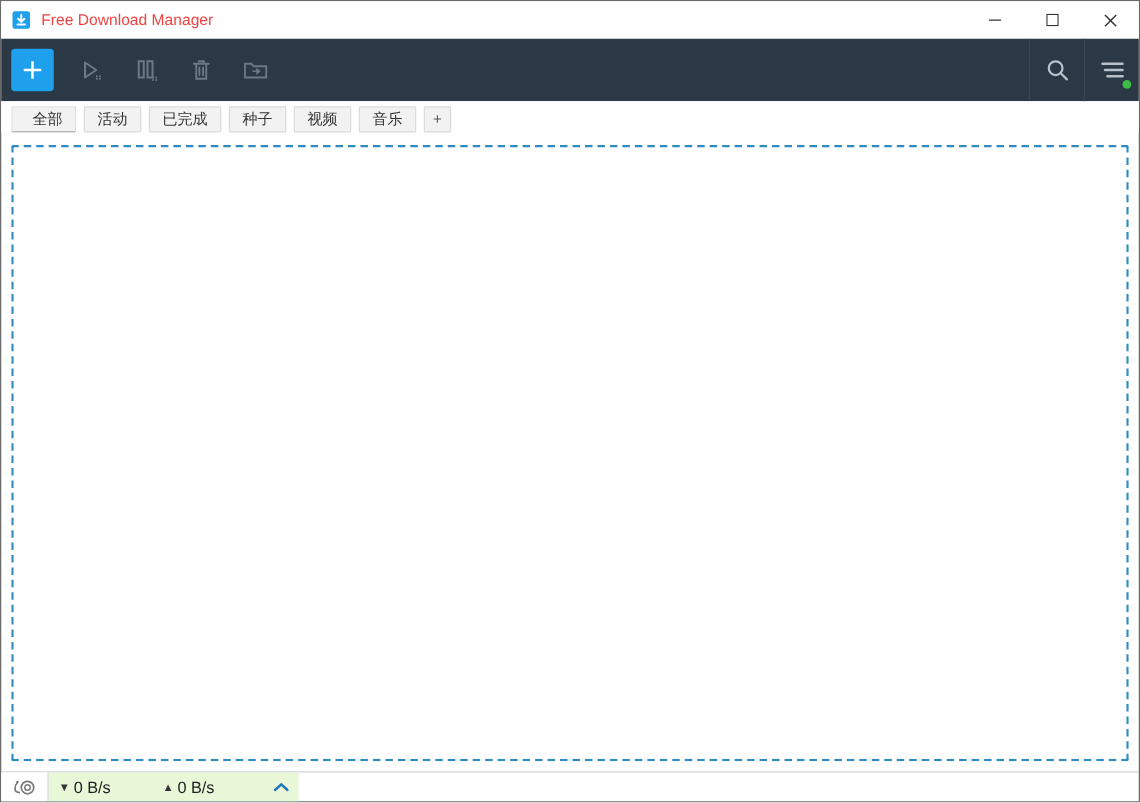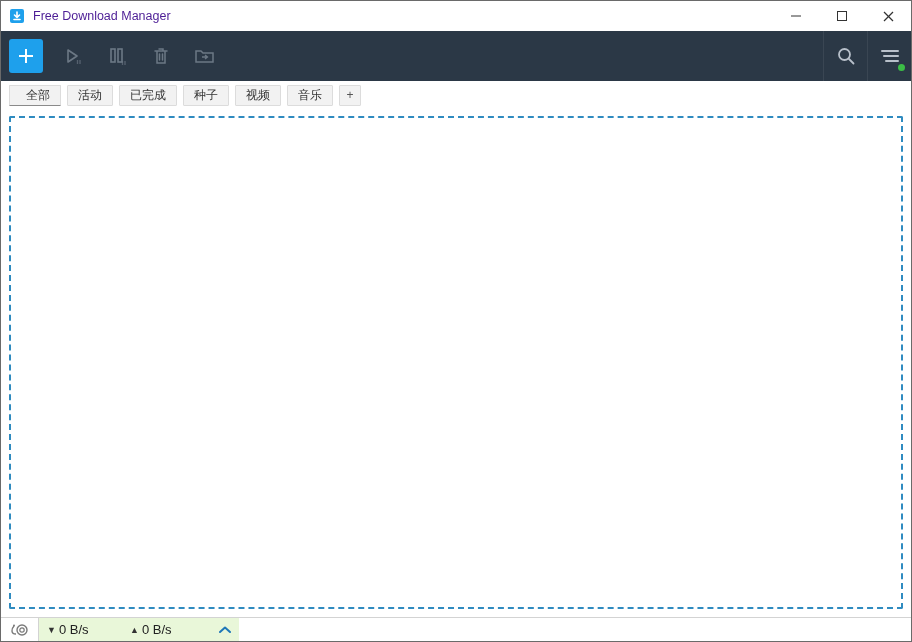--- a/index.html
+++ b/index.html
@@ -1,20 +1,20 @@
 <!DOCTYPE html>
 <html><head>
 <meta charset="utf-8">
 <style>
   * { box-sizing: border-box; margin: 0; padding: 0; }
   html, body { width: 912px; height: 642px; overflow: hidden; font-family: "Segoe UI", Arial, sans-serif; background: #fff; }
   .window { width: 912px; height: 642px; display: flex; flex-direction: column; border: 1px solid #6a6a6a; }
   .titlebar { height: 30px; display: flex; align-items: center; background: #fff; }
   .titlebar .app-icon { width: 16px; height: 16px; margin-left: 8px; display: flex; align-items: center; justify-content: center; }
-  .titlebar .title { margin-left: 8px; font-size: 12.5px; color: #4c1d95; flex: 1; }
+  .titlebar .title { margin-left: 8px; font-size: 12.5px; color: #ef4444; flex: 1; }
   .win-btn { width: 46px; height: 30px; display: flex; align-items: center; justify-content: center; color: #333; }
   .toolbar { height: 50px; background: #2b3846; display: flex; align-items: center; padding-left: 8px; }
   .add-btn { width: 34px; height: 34px; background: #1ea0ec; border-radius: 3px; display: flex; align-items: center; justify-content: center; }
   .tb-icon { width: 44px; height: 50px; display: flex; align-items: center; justify-content: center; color: #6c7885; }
   .tb-icon.sep { margin-left: 8px; }
   .tb-spacer { flex: 1; }
   .tb-right { width: 44px; height: 50px; display: flex; align-items: center; justify-content: center; color: #b8c0ca; border-left: 1px solid #3a4653; }
   .tabs { display: flex; align-items: center; padding: 4px 8px 0 8px; gap: 6px; background: #fff; }
   .tab { padding: 1px 10px; font-size: 12px; color: #333; background: #f2f2f2; border: 1px solid #dcdcdc; border-radius: 1px; line-height: 17px; }
   .tab.active { border-bottom-color: #8a8a8a; padding-left: 16px; }

